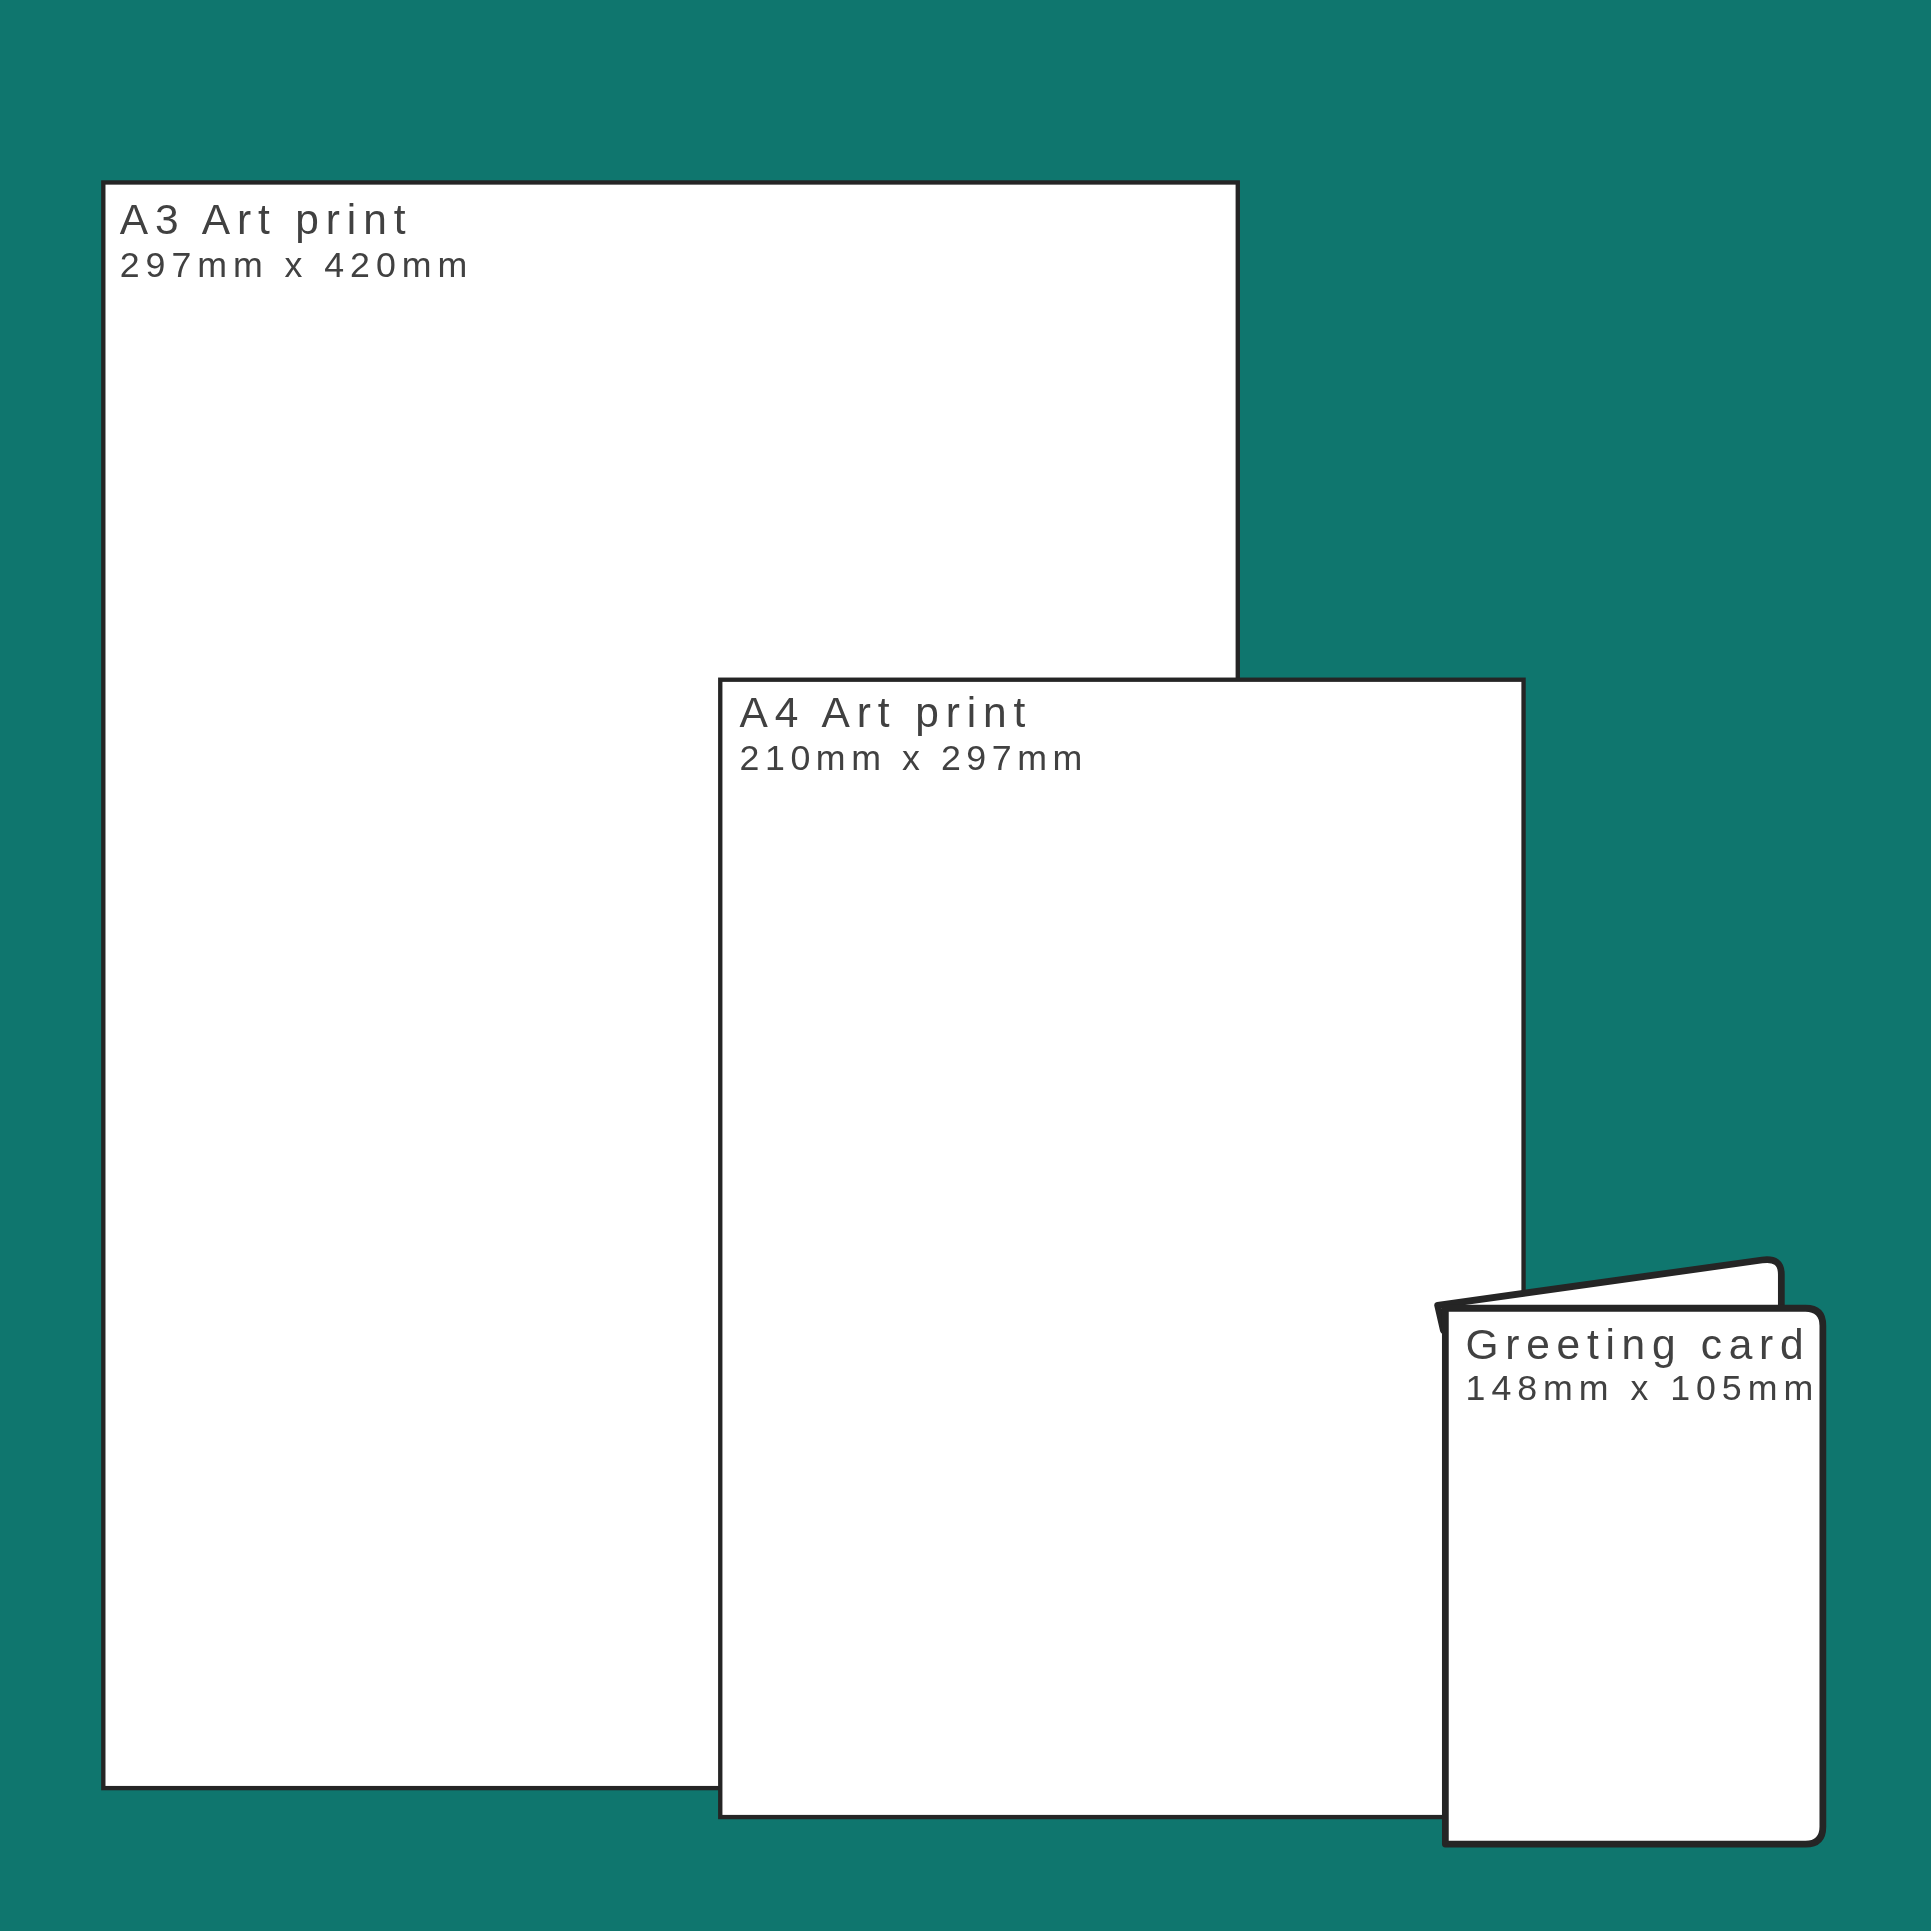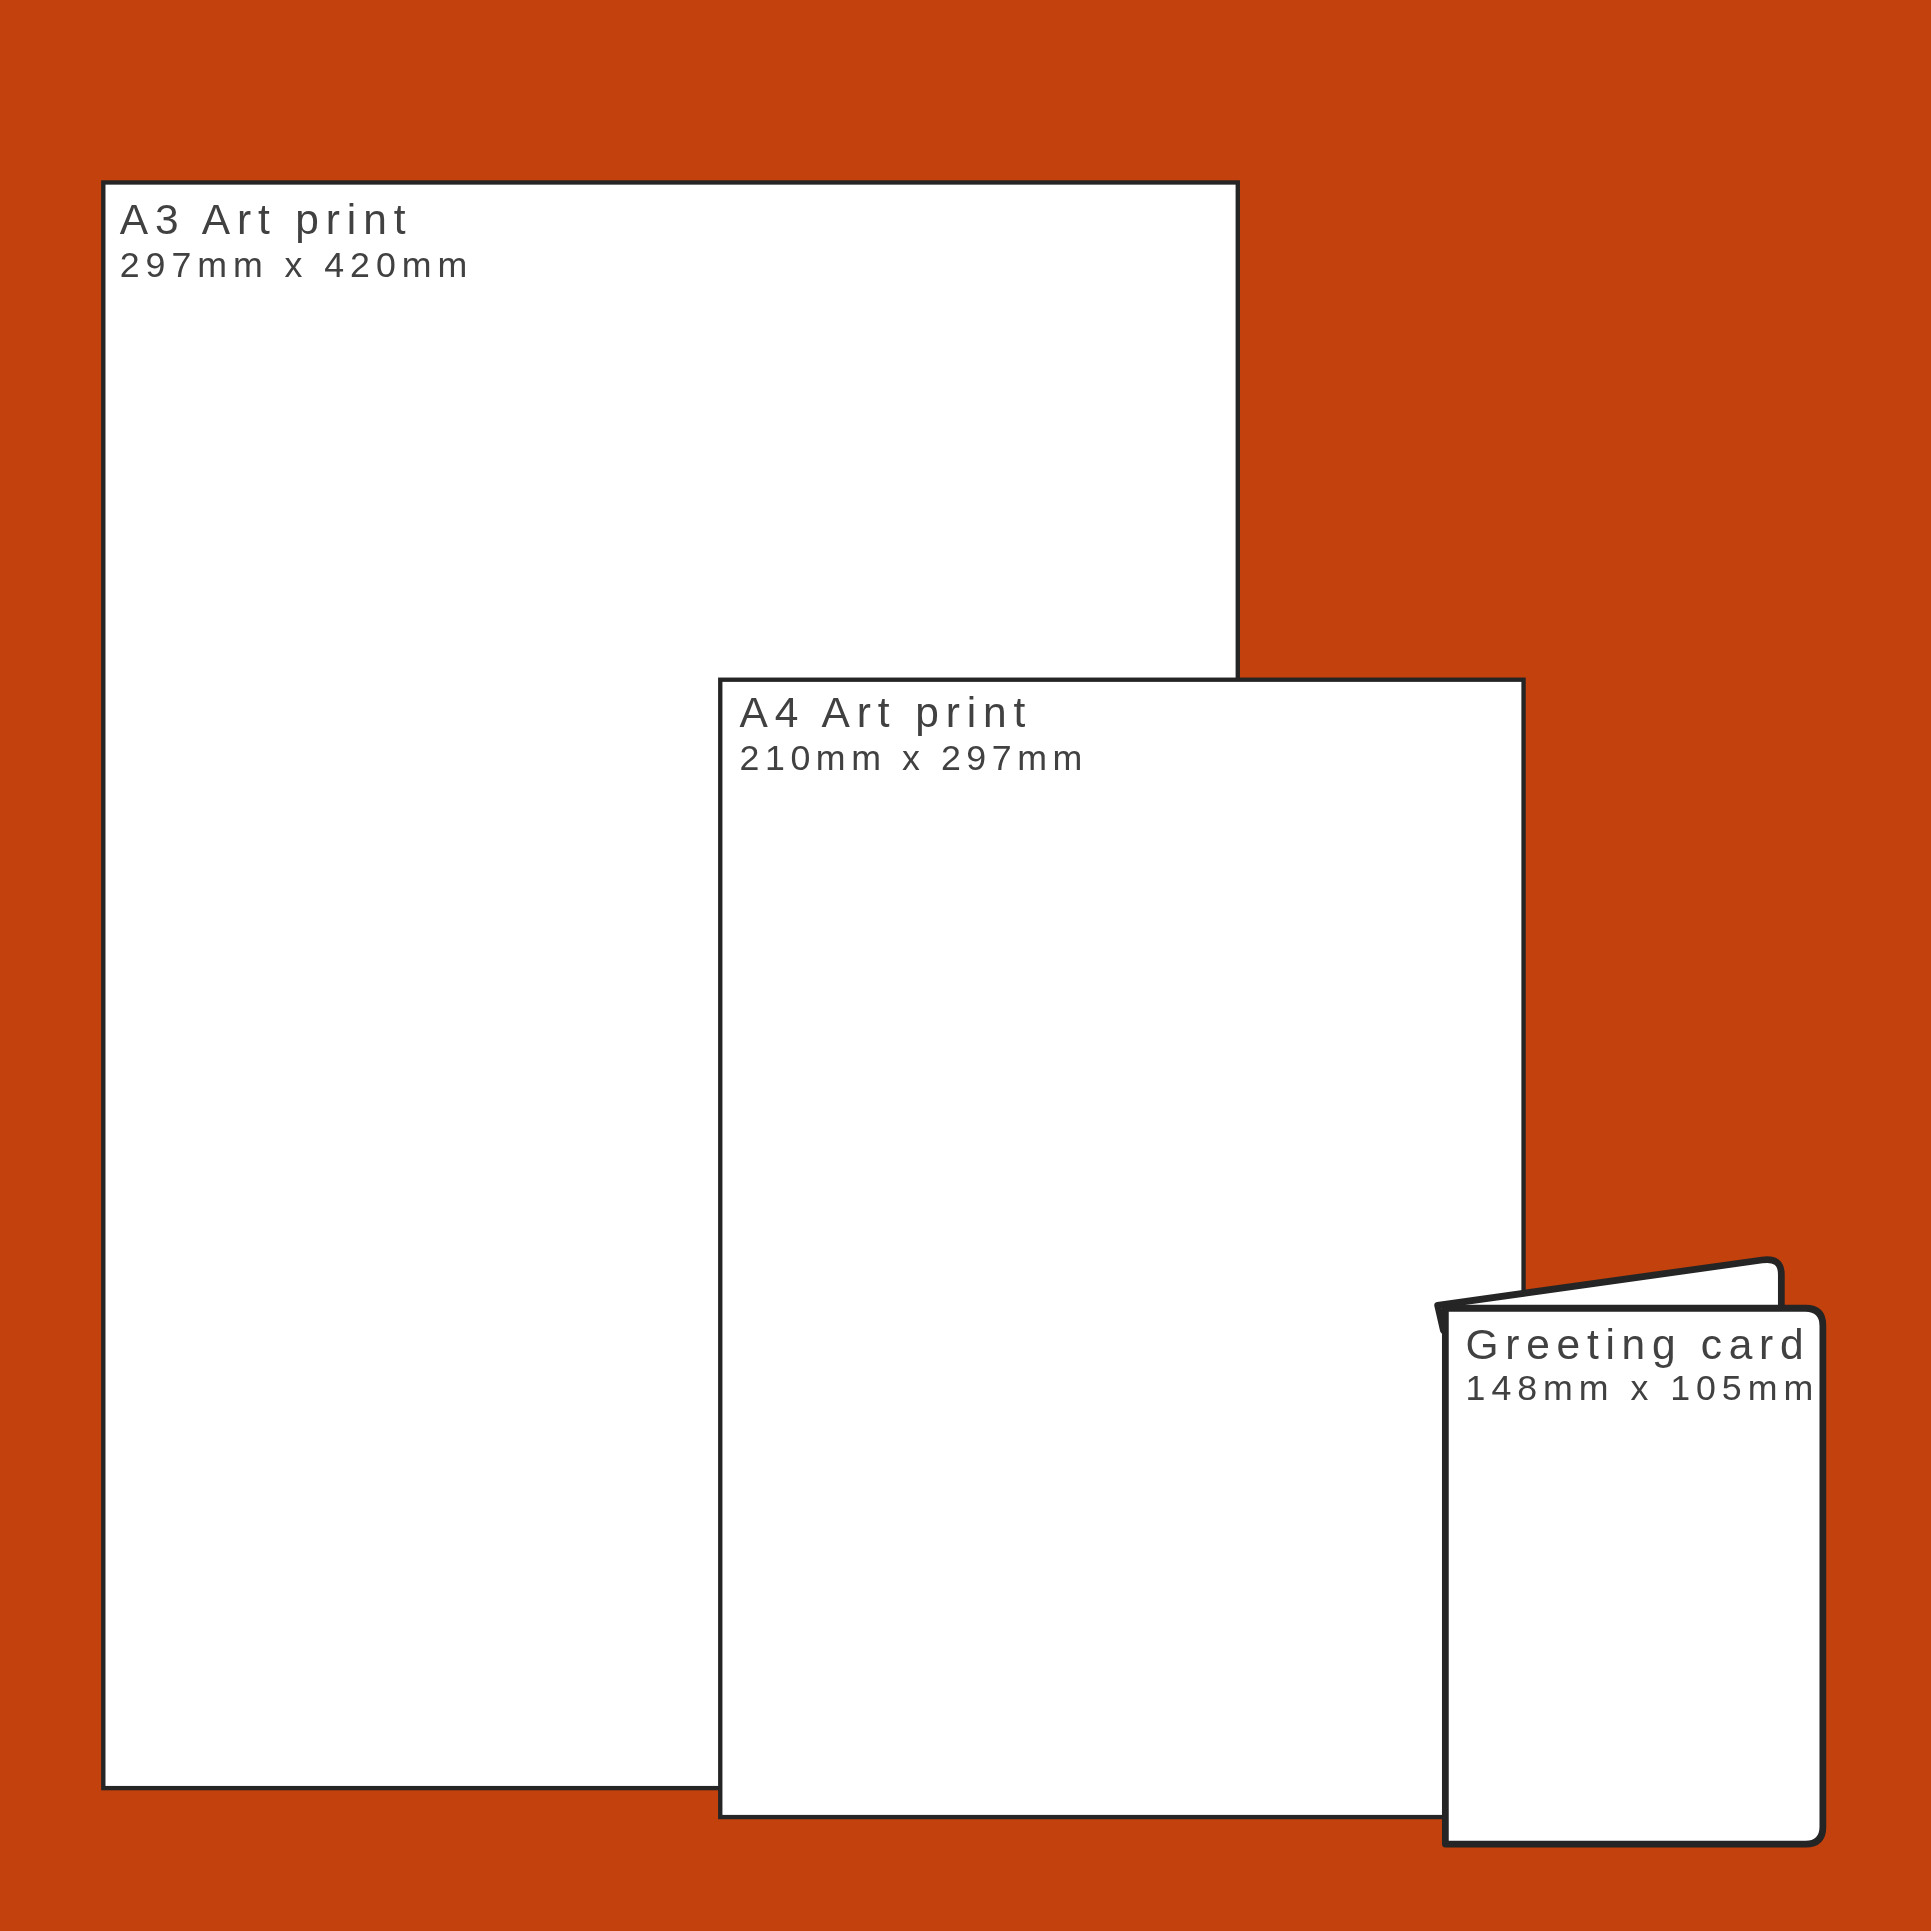--- a/index.html
+++ b/index.html
@@ -4,21 +4,21 @@
 <style>
   html, body {
     margin: 0;
     padding: 0;
     background: #ffffff;
   }
   .canvas {
     position: relative;
     width: 1931px;
     height: 1931px;
-    background: #c2410c;
+    background: #0f766e;
     overflow: hidden;
     font-family: "Liberation Sans", sans-serif;
   }
   svg { display: block; }
   .panel {
     fill: #ffffff;
     stroke: #252525;
   }
   .panel--thin  { stroke-width: 4.5; }
   .panel--thick { stroke-width: 7; stroke-linejoin: round; }

